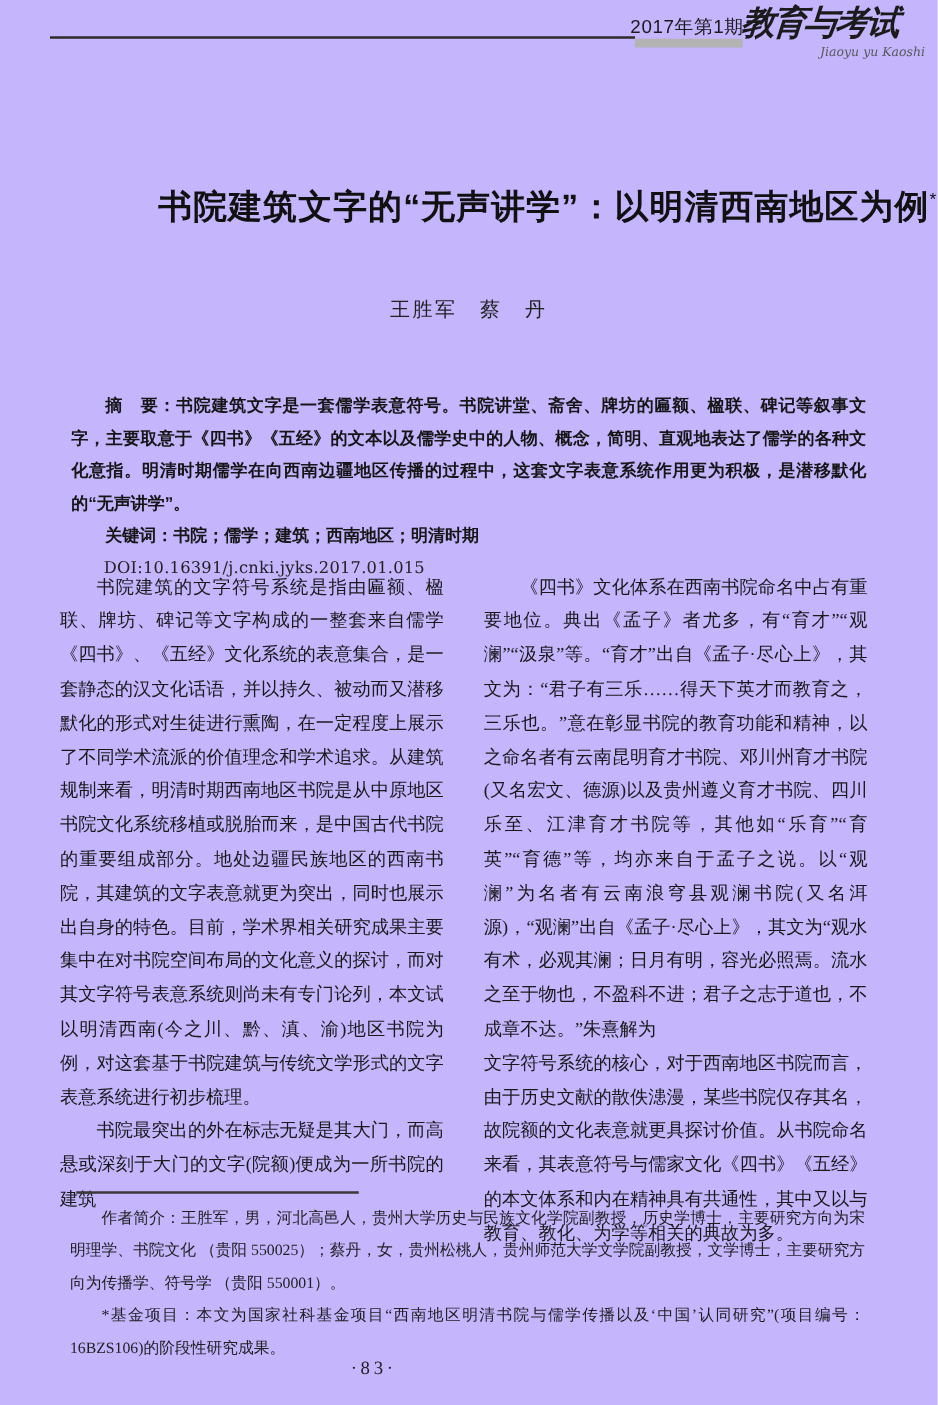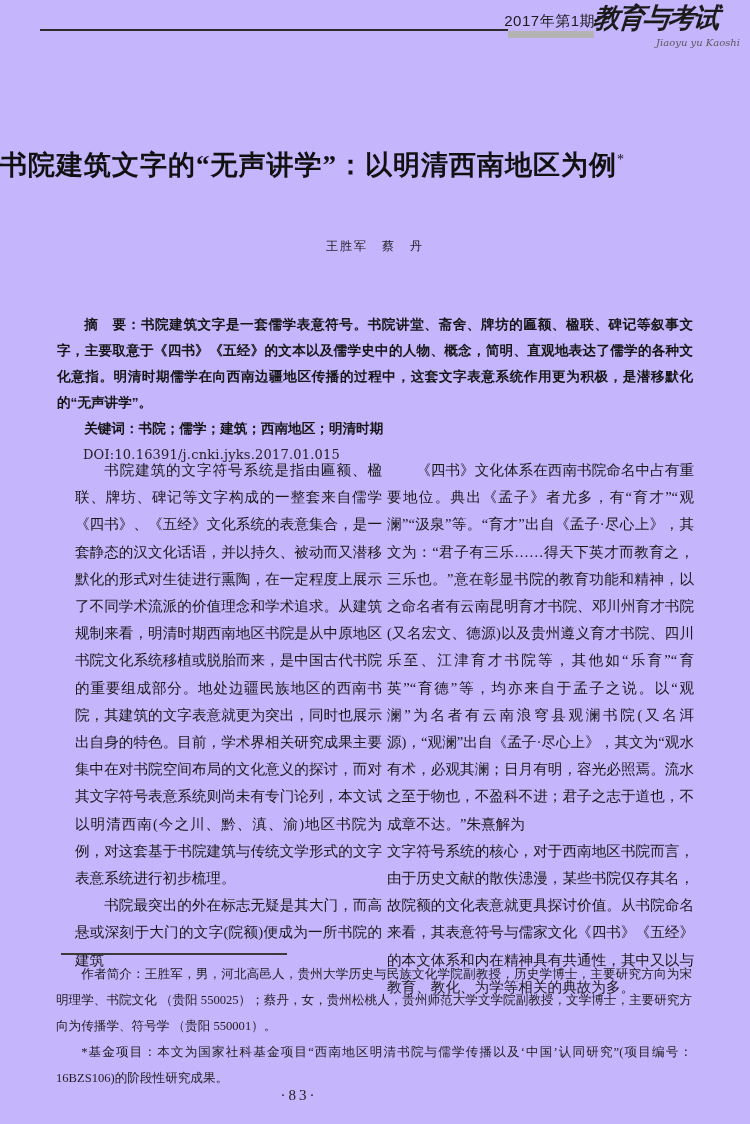--- a/index.html
+++ b/index.html
@@ -38,31 +38,31 @@
   .hdr-pinyin {
     position: absolute; top: 37px; right: 10px;
     font-family: "DejaVu Serif", serif;
     font-size: 10px; font-style: italic; color: #5a5a5a;
     white-space: nowrap;
   }
 
   
   .title {
     position: absolute; top: 147px; left: 0; width: 750px;
-    margin: 0; text-align: left;
-    font-family: Liberation Serif, serif;
+    margin: 0; text-align: right;
+    font-family: Liberation Sans, sans-serif;
     font-size: 27px; font-weight: 700; letter-spacing: 1px;
     color: #111;
   }
   .title .star { font-size: 14px; vertical-align: super; font-weight: 400; }
   .authors {
     position: absolute; top: 238px; left: 0; width: 750px;
     text-align: center;
     font-family: "Liberation Sans", sans-serif;
-    font-size: 12px; letter-spacing: 2px; color: #222;
+    font-size: 16px; letter-spacing: 2px; color: #222;
   }
 
   
   .abstract {
     position: absolute; left: 57px; top: 312px; width: 636px;
     font-family: "Liberation Sans", sans-serif;
     font-weight: 700; font-size: 13.6px; line-height: 26px;
     color: #161616;
   }
   .abs-p { margin: 0; text-align: justify; text-indent: 2em; }
@@ -72,21 +72,21 @@
     font-weight: 400; font-size: 13px; letter-spacing: 0.2px;
     color: #222;
   }
 
   
   .col {
     position: absolute; top: 457px; width: 307px;
     font-size: 14.6px; line-height: 27.2px;
     text-align: justify; color: #191919;
   }
-  .col-left  { left: 75px; }
+  .col-left  { left: 48px; }
   .col-right { left: 387px; }
   .body-p { margin: 0; }
   .indent { text-indent: 2em; }
   .sec-heading {
     margin: 0; text-indent: 2em;
     font-family: "Liberation Sans", sans-serif;
     font-weight: 700; color: #121212;
   }
 
   

